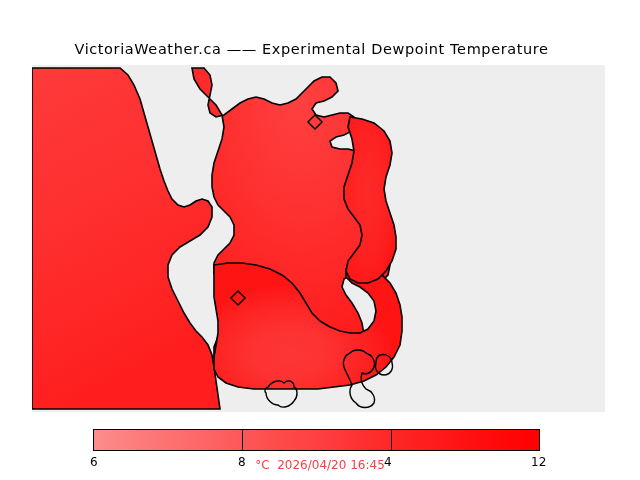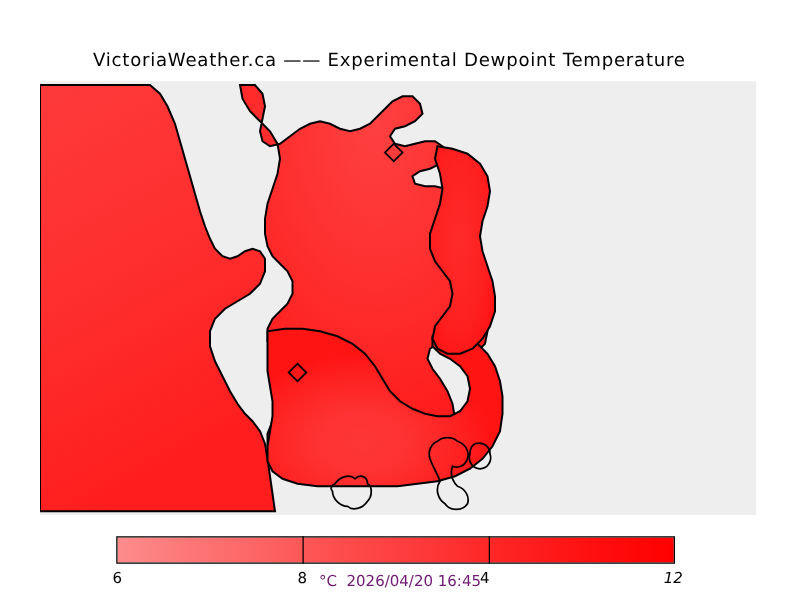--- a/index.html
+++ b/index.html
@@ -96,21 +96,21 @@
   }
 
   #cb-caption {
     position: absolute;
     left: 0;
     top: 458px;
     width: 640px;
     text-align: center;
     font-family: "DejaVu Sans", sans-serif;
     font-size: 12px;
-    color: #701a75;
+    color: #ef4444;
     white-space: pre;
   }
 </style>
 </head>
 <body>
 
 <div id="title">VictoriaWeather.ca —— Experimental Dewpoint Temperature</div>
 
 <div id="plot">
   <svg id="land-svg" viewBox="0 0 573 347" preserveAspectRatio="none">
@@ -210,16 +210,16 @@
 
 <div id="colorbar-wrap">
   <div id="colorbar"></div>
 
   <div class="cb-tick" style="left:149px;"></div>
   <div class="cb-tick" style="left:298px;"></div>
 
   <div class="cb-label" style="left:-3px;">6</div>
   <div class="cb-label" style="left:145px;">8</div>
   <div class="cb-label" style="left:291px;">4</div>
-  <div class="cb-label" style="left:438px;font-style:italic;">12</div>
+  <div class="cb-label" style="left:438px;">12</div>
 </div>
 
 <div id="cb-caption">°C  2026/04/20 16:45</div>
 
 </body></html>

